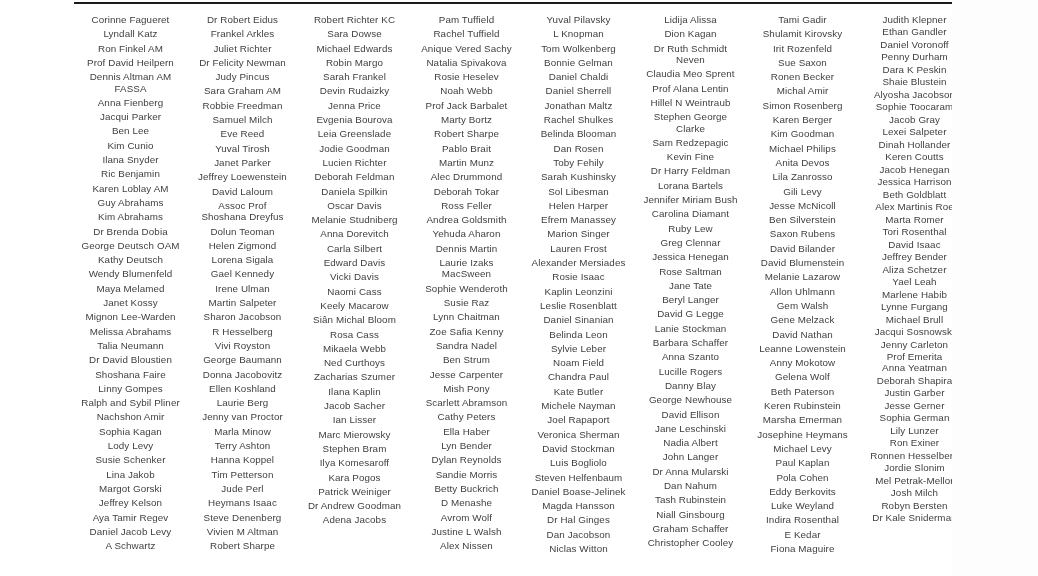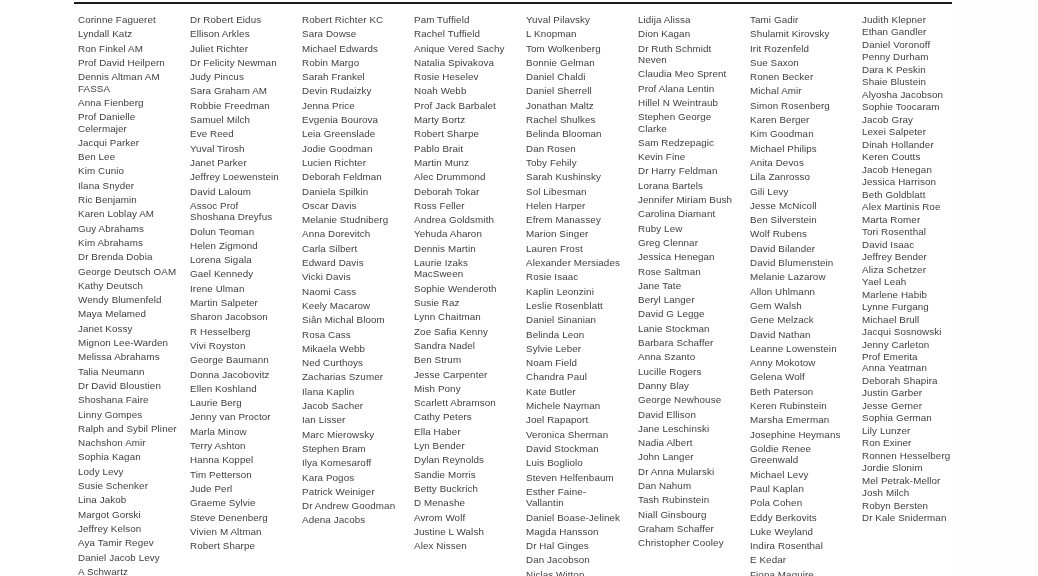--- a/index.html
+++ b/index.html
@@ -2,21 +2,21 @@
 <html><head>
 <meta charset="utf-8">
 <style>
   html,body{margin:0;padding:0;}
   body{
     width:1038px;height:576px;overflow:hidden;
     background:#fdfdfd;
     font-family:"Liberation Sans","DejaVu Sans",sans-serif;
   }
   .page{
-    position:relative;width:952px;height:576px;overflow:hidden;background:#ffffff;
+    position:relative;width:952px;height:576px;overflow:hidden;background:#ffffff;text-align:center;
   }
   .frame-top{
     position:absolute;left:74px;top:2px;width:914px;height:2px;background:#1b1b1b;
   }
   .frame-right{
     position:absolute;left:985px;top:2px;width:2px;height:574px;background:#1b1b1b;
   }
   .columns{
     position:absolute;left:78px;top:14px;display:flex;width:900px;
   }
@@ -39,22 +39,20 @@
   <div class="frame-right"></div>
   <div class="columns">
       <div class="col">
         <div class="name">Corinne Fagueret</div>
         <div class="name">Lyndall Katz</div>
         <div class="name">Ron Finkel AM</div>
         <div class="name">Prof David Heilpern</div>
         <div class="name">Dennis Altman AM
 FASSA</div>
         <div class="name">Anna Fienberg</div>
-        <div class="name">Prof Danielle
-Celermajer</div>
         <div class="name">Jacqui Parker</div>
         <div class="name">Ben Lee</div>
         <div class="name">Kim Cunio</div>
         <div class="name">Ilana Snyder</div>
         <div class="name">Ric Benjamin</div>
         <div class="name">Karen Loblay AM</div>
         <div class="name">Guy Abrahams</div>
         <div class="name">Kim Abrahams</div>
         <div class="name">Dr Brenda Dobia</div>
         <div class="name">George Deutsch OAM</div>
@@ -75,21 +73,21 @@
         <div class="name">Susie Schenker</div>
         <div class="name">Lina Jakob</div>
         <div class="name">Margot Gorski</div>
         <div class="name">Jeffrey Kelson</div>
         <div class="name">Aya Tamir Regev</div>
         <div class="name">Daniel Jacob Levy</div>
         <div class="name">A Schwartz</div>
       </div>
       <div class="col">
         <div class="name">Dr Robert Eidus</div>
-        <div class="name">Ellison Arkles</div>
+        <div class="name">Frankel Arkles</div>
         <div class="name">Juliet Richter</div>
         <div class="name">Dr Felicity Newman</div>
         <div class="name">Judy Pincus</div>
         <div class="name">Sara Graham AM</div>
         <div class="name">Robbie Freedman</div>
         <div class="name">Samuel Milch</div>
         <div class="name">Eve Reed</div>
         <div class="name">Yuval Tirosh</div>
         <div class="name">Janet Parker</div>
         <div class="name">Jeffrey Loewenstein</div>
@@ -108,21 +106,21 @@
         <div class="name">George Baumann</div>
         <div class="name">Donna Jacobovitz</div>
         <div class="name">Ellen Koshland</div>
         <div class="name">Laurie Berg</div>
         <div class="name">Jenny van Proctor</div>
         <div class="name">Marla Minow</div>
         <div class="name">Terry Ashton</div>
         <div class="name">Hanna Koppel</div>
         <div class="name">Tim Petterson</div>
         <div class="name">Jude Perl</div>
-        <div class="name">Graeme Sylvie</div>
+        <div class="name">Heymans Isaac</div>
         <div class="name">Steve Denenberg</div>
         <div class="name">Vivien M Altman</div>
         <div class="name">Robert Sharpe</div>
       </div>
       <div class="col">
         <div class="name">Robert Richter KC</div>
         <div class="name">Sara Dowse</div>
         <div class="name">Michael Edwards</div>
         <div class="name">Robin Margo</div>
         <div class="name">Sarah Frankel</div>
@@ -225,22 +223,20 @@
         <div class="name">Sylvie Leber</div>
         <div class="name">Noam Field</div>
         <div class="name">Chandra Paul</div>
         <div class="name">Kate Butler</div>
         <div class="name">Michele Nayman</div>
         <div class="name">Joel Rapaport</div>
         <div class="name">Veronica Sherman</div>
         <div class="name">David Stockman</div>
         <div class="name">Luis Bogliolo</div>
         <div class="name">Steven Helfenbaum</div>
-        <div class="name">Esther Faine-
-Vallantin</div>
         <div class="name">Daniel Boase-Jelinek</div>
         <div class="name">Magda Hansson</div>
         <div class="name">Dr Hal Ginges</div>
         <div class="name">Dan Jacobson</div>
         <div class="name">Niclas Witton</div>
       </div>
       <div class="col">
         <div class="name">Lidija Alissa</div>
         <div class="name">Dion Kagan</div>
         <div class="name">Dr Ruth Schmidt
@@ -289,37 +285,35 @@
         <div class="name">Michal Amir</div>
         <div class="name">Simon Rosenberg</div>
         <div class="name">Karen Berger</div>
         <div class="name">Kim Goodman</div>
         <div class="name">Michael Philips</div>
         <div class="name">Anita Devos</div>
         <div class="name">Lila Zanrosso</div>
         <div class="name">Gili Levy</div>
         <div class="name">Jesse McNicoll</div>
         <div class="name">Ben Silverstein</div>
-        <div class="name">Wolf Rubens</div>
+        <div class="name">Saxon Rubens</div>
         <div class="name">David Bilander</div>
         <div class="name">David Blumenstein</div>
         <div class="name">Melanie Lazarow</div>
         <div class="name">Allon Uhlmann</div>
         <div class="name">Gem Walsh</div>
         <div class="name">Gene Melzack</div>
         <div class="name">David Nathan</div>
         <div class="name">Leanne Lowenstein</div>
         <div class="name">Anny Mokotow</div>
         <div class="name">Gelena Wolf</div>
         <div class="name">Beth Paterson</div>
         <div class="name">Keren Rubinstein</div>
         <div class="name">Marsha Emerman</div>
         <div class="name">Josephine Heymans</div>
-        <div class="name">Goldie Renee
-Greenwald</div>
         <div class="name">Michael Levy</div>
         <div class="name">Paul Kaplan</div>
         <div class="name">Pola Cohen</div>
         <div class="name">Eddy Berkovits</div>
         <div class="name">Luke Weyland</div>
         <div class="name">Indira Rosenthal</div>
         <div class="name">E Kedar</div>
         <div class="name">Fiona Maguire</div>
       </div>
       <div class="col">

